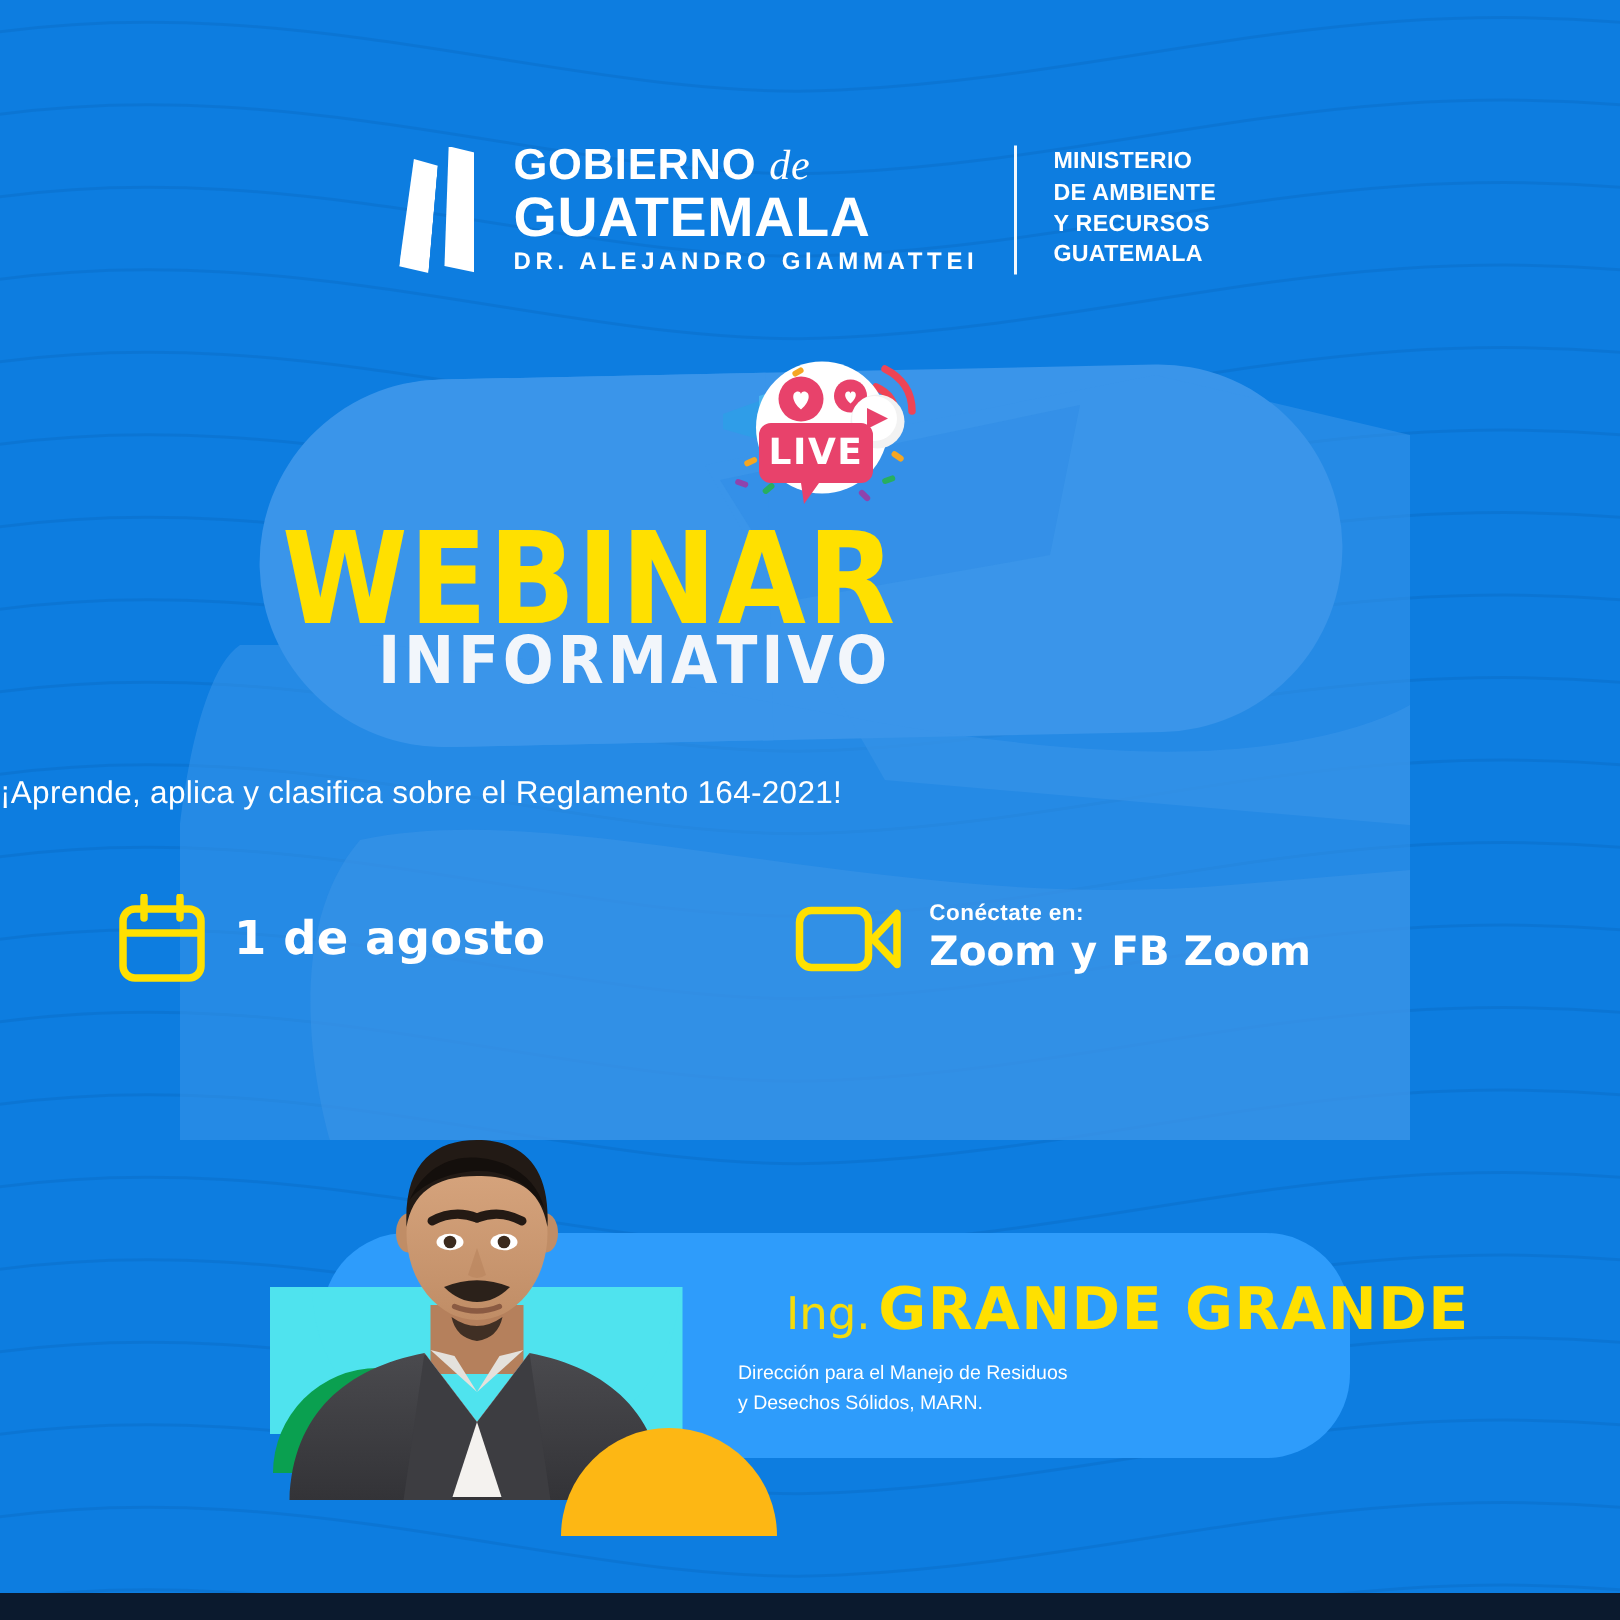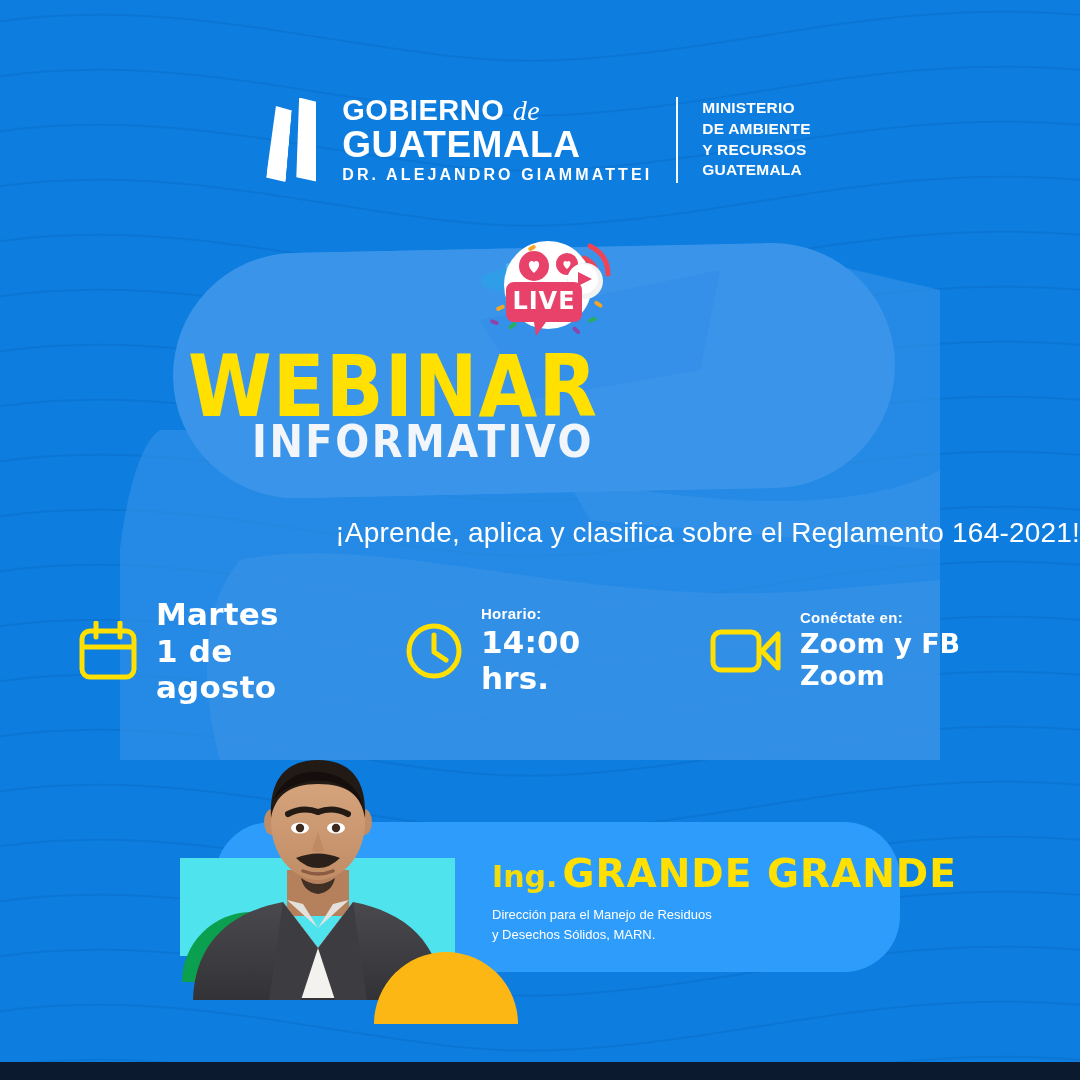--- a/index.html
+++ b/index.html
@@ -61,22 +61,22 @@
   .reg1,.reg2{
     font-family:"DejaVu Sans",sans-serif;font-weight:bold;color:#fff;
     line-height:1;letter-spacing:1px;
     -webkit-text-stroke:5px #4fd3f5;paint-order:stroke fill;
     filter:drop-shadow(5px 7px 0 #1668b8);
   }
   .reg1{font-size:43px;transform:scaleY(1.14);transform-origin:left top;}
   .reg2{font-size:64px;margin-top:17px;transform:scaleY(1.12) scaleX(1.02);transform-origin:left top;}
 
   .subtitle{
-    position:absolute;z-index:7;left:0;right:0;top:517px;text-align:right;
-    color:#fff;font-size:28px;letter-spacing:.2px;
+    position:absolute;z-index:7;left:0;right:0;top:517px;text-align:left;
+    color:#fff;font-size:21px;letter-spacing:.2px;
   }
 
   
   .inforow{position:absolute;z-index:7;left:78px;top:596px;width:940px;display:flex;align-items:center;}
   .item{display:flex;align-items:center;}
   .item .ico{flex:0 0 auto;}
   .item .txt{margin-left:18px;color:#fff;}
   .lbl-sm{font-size:15px;font-weight:bold;letter-spacing:.3px;line-height:1.25;}
   .lbl-lg{font-size:31px;font-weight:bold;letter-spacing:.2px;line-height:1.18;font-family:"DejaVu Sans",sans-serif;}
   .lbl-lg2{font-size:27px;font-weight:bold;line-height:1.2;font-family:"DejaVu Sans",sans-serif;}
@@ -88,21 +88,21 @@
         background:#4fe3ee;border-radius:0 0 118px 118px;}
   .cyan2{position:absolute;z-index:3;left:180px;top:858px;width:275px;height:98px;background:#4fe3ee;}
   .green{position:absolute;z-index:4;left:182px;top:912px;width:140px;height:70px;
          background:#0aa050;border-radius:70px 70px 0 0;}
   .orange{position:absolute;z-index:6;left:374px;top:952px;width:144px;height:72px;
           background:#fdb714;border-radius:72px 72px 0 0;}
   .photo{position:absolute;z-index:5;left:183px;top:752px;width:270px;height:248px;}
 
   .spk-text{position:absolute;z-index:7;left:492px;top:854px;}
   .spk-name{font-family:"DejaVu Sans",sans-serif;line-height:1;}
-  .spk-name .ing{color:#ffe000;font-size:30px;font-weight:bold;opacity:.95;}
+  .spk-name .ing{color:#ffe000;font-size:30px;font-weight:normal;opacity:.95;margin-left:32px;}
   .spk-name .nm{color:#ffe000;font-size:39px;font-weight:bold;letter-spacing:1px;}
   .spk-role{color:#fff;font-size:13px;line-height:1.5;margin-top:12px;}
 
   .bottombar{position:absolute;z-index:9;left:0;bottom:0;width:100%;height:18px;background:#0b1a2e;}
 </style>
 </head>
 <body>
 
 <div id="poster">
 
@@ -211,37 +211,26 @@
   <div class="inforow">
 
     <div class="item">
       <svg class="ico" width="60" height="60" viewBox="0 0 60 60">
         <rect x="4" y="10" width="52" height="46" rx="8" fill="none" stroke="#ffe000" stroke-width="5"></rect>
         <line x1="4" y1="26" x2="56" y2="26" stroke="#ffe000" stroke-width="5"></line>
         <line x1="18" y1="2" x2="18" y2="16" stroke="#ffe000" stroke-width="5" stroke-linecap="round"></line>
         <line x1="42" y1="2" x2="42" y2="16" stroke="#ffe000" stroke-width="5" stroke-linecap="round"></line>
       </svg>
       <div class="txt">
-        <div class="lbl-lg">Martes</div>
         <div class="lbl-lg">1 de agosto</div>
       </div>
     </div>
 
     <div class="sp1"></div>
 
-    <div class="item">
-      <svg class="ico" width="58" height="58" viewBox="0 0 58 58">
-        <circle cx="29" cy="29" r="25" fill="none" stroke="#ffe000" stroke-width="5"></circle>
-        <path d="M29,13 L29,30 L41,38" fill="none" stroke="#ffe000" stroke-width="5" stroke-linecap="round" stroke-linejoin="round"></path>
-      </svg>
-      <div class="txt">
-        <div class="lbl-sm">Horario:</div>
-        <div class="lbl-lg">14:00 hrs.</div>
-      </div>
-    </div>
 
     <div class="sp2"></div>
 
     <div class="item">
       <svg class="ico" width="72" height="56" viewBox="0 0 72 56">
         <rect x="3" y="9" width="46" height="38" rx="8" fill="none" stroke="#ffe000" stroke-width="5"></rect>
         <path d="M52,28 L68,11 L68,45 Z" fill="none" stroke="#ffe000" stroke-width="5" stroke-linejoin="round"></path>
       </svg>
       <div class="txt">
         <div class="lbl-sm">Conéctate en:</div>

